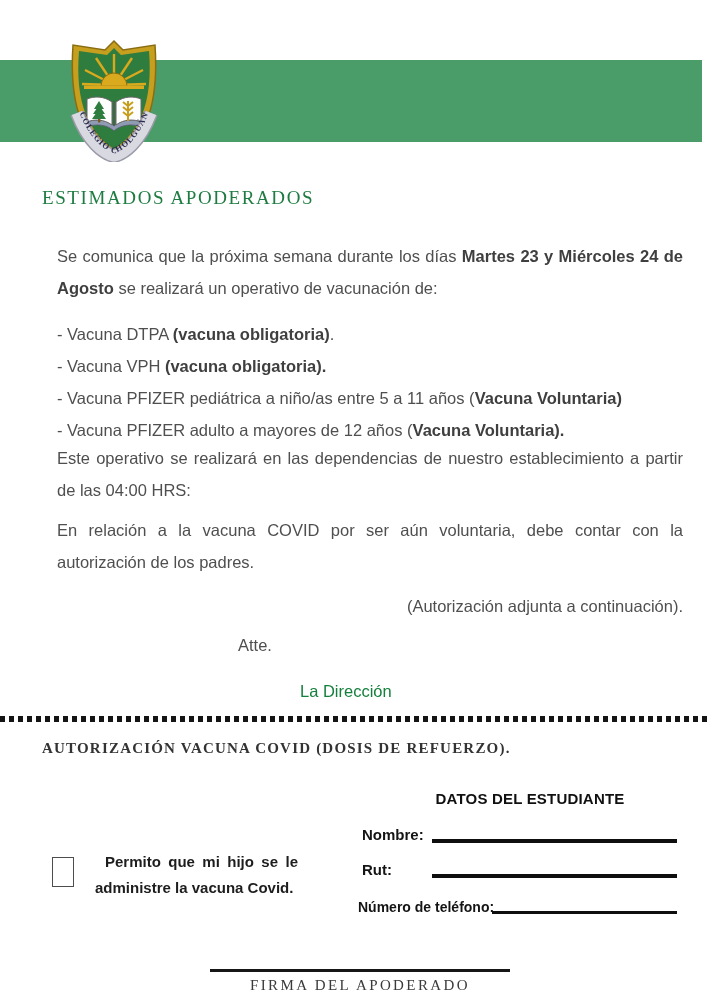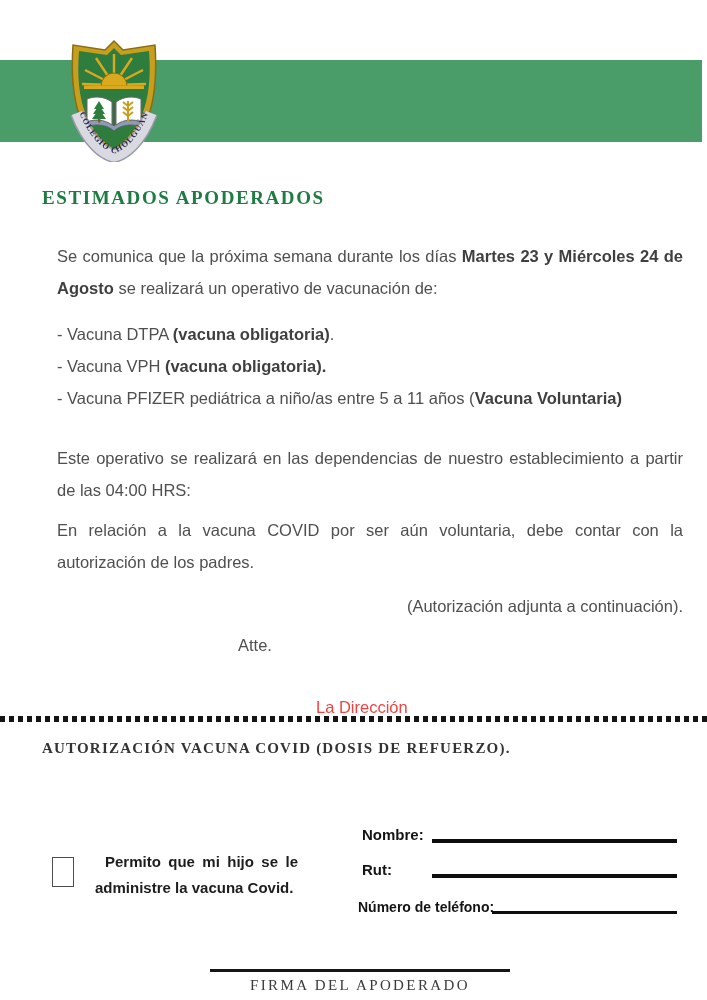--- a/index.html
+++ b/index.html
@@ -7,34 +7,34 @@
         font-family:"Liberation Sans",sans-serif;}
 
   
   .banner{position:absolute;left:0;top:60px;width:702px;height:82px;background:#4a9d68;}
   .banner-title{position:absolute;left:172px;top:86px;font-family:"Liberation Serif",serif;
         font-size:21.5px;letter-spacing:1.2px;color:#f7fbf7;white-space:nowrap;font-weight:500;}
   .logo{position:absolute;left:70px;top:40px;width:88px;height:122px;}
 
   
   .greeting{position:absolute;left:42px;top:187px;font-family:"Liberation Serif",serif;
-        font-weight:bold;font-size:19px;letter-spacing:1.6px;color:#1e7c42;white-space:nowrap;}
+        font-weight:normal;font-size:19px;letter-spacing:1.6px;color:#1e7c42;white-space:nowrap;}
 
   
   .para{position:absolute;left:41px;width:626px;font-size:16.5px;line-height:32px;
         color:#4f4f4f;text-align:justify;margin:16px;}
   .para b{color:#3f3f3f;}
   .p-intro{top:224px;}
   .v-list{top:302px;}
   .v-list .v-item{display:block;}
   .p-schedule{top:426px;}
   .p-covid{top:498px;}
   .p-attach{top:574px;text-align:right;}
   .p-atte{position:absolute;left:238px;top:636px;font-size:16.5px;color:#4f4f4f;margin:0;}
-  .p-direccion{position:absolute;left:300px;top:682px;font-size:16.5px;color:#ef4444;margin:16px;}
+  .p-direccion{position:absolute;left:300px;top:682px;font-size:16.5px;color:#15803d;margin:0;}
 
   
   .dotted-divider{position:absolute;left:0;top:716px;width:707px;height:6px;
         background-image:repeating-linear-gradient(90deg,#141414 0,#141414 5px,transparent 5px,transparent 9px);}
 
   
   .auth-title{position:absolute;left:42px;top:740px;font-family:"Liberation Serif",serif;
         font-weight:bold;font-size:15px;letter-spacing:1.2px;color:#333333;white-space:nowrap;}
   .student-data{position:absolute;left:380px;top:790px;width:300px;text-align:center;
         font-weight:bold;font-size:15px;color:#101010;letter-spacing:0.2px;}
@@ -122,35 +122,37 @@
 
 
   <h2 class="greeting" style="margin:0;">ESTIMADOS APODERADOS</h2>
 
   <p class="para p-intro"><span>Se comunica que la próxima semana durante  los días </span><b>Martes 23 y Miércoles 24 de Agosto</b><span> se realizará un operativo de vacunación de:</span></p>
 
   <div class="para v-list">
     <span class="v-item"><span>- Vacuna DTPA </span><b>(vacuna obligatoria)</b><span>.</span></span>
     <span class="v-item"><span>- Vacuna VPH </span><b>(vacuna obligatoria).</b><span></span></span>
     <span class="v-item"><span>- Vacuna PFIZER pediátrica a niño/as entre 5 a 11 años (</span><b>Vacuna Voluntaria)</b><span></span></span>
+    <span class="v-item"><span>- Vacuna PFIZER adulto a mayores de 12 años (</span><b>Vacuna Voluntaria).</b><span></span></span>
   </div>
 
   <p class="para p-schedule">Este operativo se realizará en las dependencias de nuestro establecimiento a partir de las 04:00 HRS:</p>
 
   <p class="para p-covid">En relación a la vacuna COVID por ser aún voluntaria, debe contar con la autorización de los padres.</p>
 
   <p class="para p-attach">(Autorización adjunta a continuación).</p>
 
   <p class="p-atte">Atte.</p>
   <p class="p-direccion">La Dirección</p>
 
   <div class="dotted-divider"></div>
 
   <div class="auth-title">AUTORIZACIÓN VACUNA COVID (DOSIS DE REFUERZO).</div>
 
+  <div class="student-data">DATOS DEL ESTUDIANTE</div>
 
   <div class="checkbox"></div>
   <div class="consent">
     <span class="l1">Permito que mi hijo se le</span>
     <span class="l2">administre la vacuna Covid.</span>
   </div>
 
   <div class="field-label lbl-nombre">Nombre:</div>
   <div class="field-line line-nombre"></div>
 

